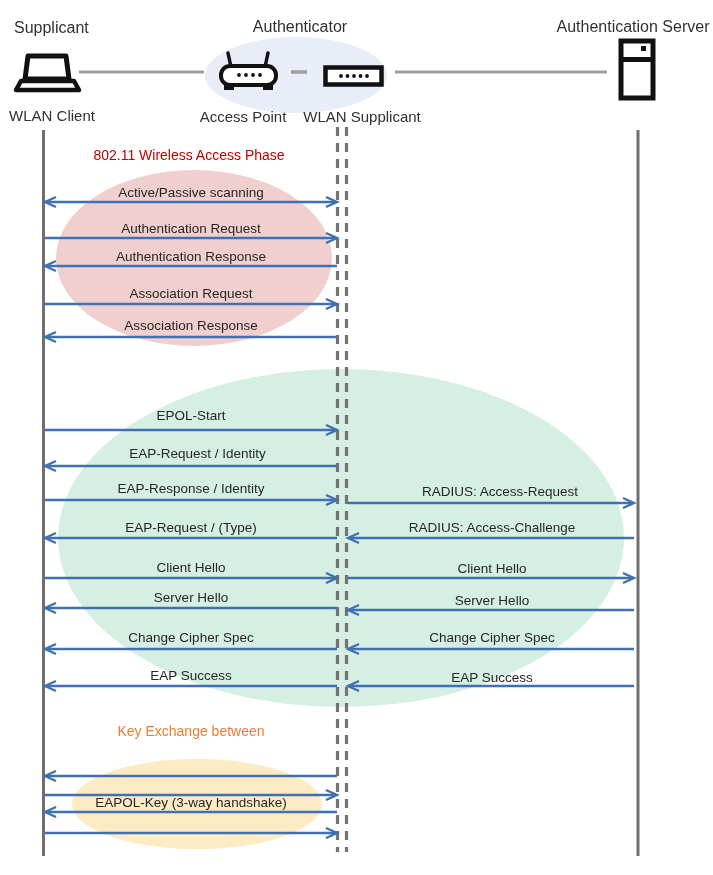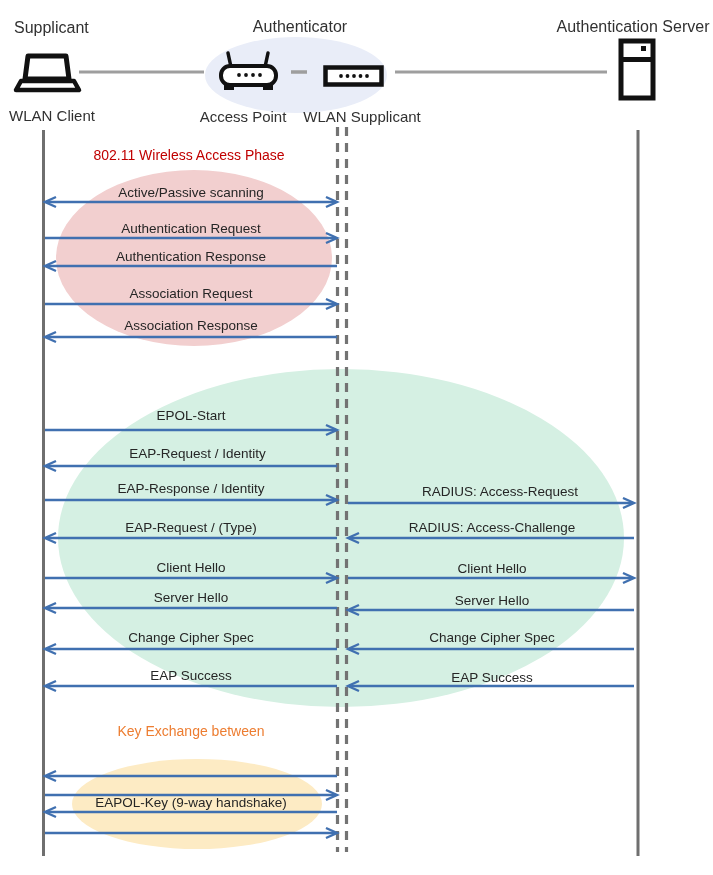--- a/index.html
+++ b/index.html
@@ -172,21 +172,21 @@
       <div class="msg" style="left: 191px; top: 293px; color: rgb(38, 38, 38);">Association Request</div>
       <div class="msg" style="left: 191px; top: 325px; color: rgb(38, 38, 38);">Association Response</div>
       <div class="msg" style="left: 191px; top: 415px; color: rgb(38, 38, 38);">EPOL-Start</div>
       <div class="msg" style="left: 191px; top: 453px; color: rgb(38, 38, 38); padding-left: 13px;">EAP-Request / Identity</div>
       <div class="msg" style="left: 191px; top: 488px; color: rgb(38, 38, 38);">EAP-Response / Identity</div>
       <div class="msg" style="left: 191px; top: 527px; color: rgb(38, 38, 38);">EAP-Request / (Type)</div>
       <div class="msg" style="left: 191px; top: 567px; color: rgb(38, 38, 38);">Client Hello</div>
       <div class="msg" style="left: 191px; top: 597px; color: rgb(38, 38, 38);">Server Hello</div>
       <div class="msg" style="left: 191px; top: 637px; color: rgb(38, 38, 38);">Change Cipher Spec</div>
       <div class="msg" style="left: 191px; top: 675px; color: rgb(38, 38, 38);">EAP Success</div>
-      <div class="msg" style="left: 191px; top: 802px; color: rgb(38, 38, 38);">EAPOL-Key (9-way handshake)</div>
+      <div class="msg" style="left: 191px; top: 802px; color: rgb(38, 38, 38);">EAPOL-Key (3-way handshake)</div>
       <div class="msg" style="left: 492px; top: 491px; color: rgb(38, 38, 38); margin-left: 8px;">RADIUS: Access-Request</div>
       <div class="msg" style="left: 492px; top: 527px; color: rgb(38, 38, 38);">RADIUS: Access-Challenge</div>
       <div class="msg" style="left: 492px; top: 568px; color: rgb(38, 38, 38);">Client Hello</div>
       <div class="msg" style="left: 492px; top: 600px; color: rgb(38, 38, 38);">Server Hello</div>
       <div class="msg" style="left: 492px; top: 637px; color: rgb(38, 38, 38);">Change Cipher Spec</div>
       <div class="msg" style="left: 492px; top: 677px; color: rgb(38, 38, 38);">EAP Success</div>
     </div>
 </div>
 
 </body></html>

